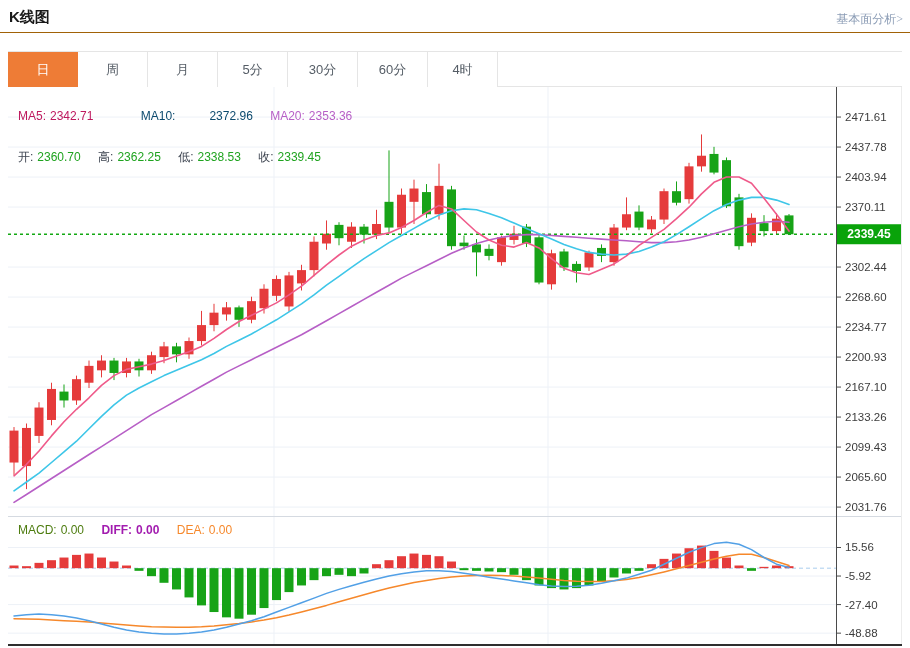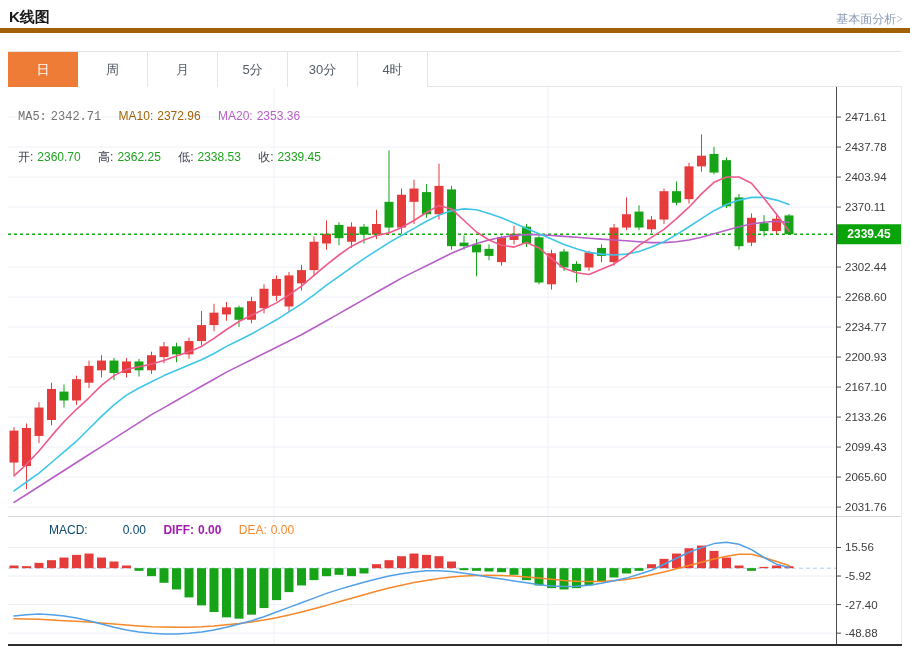--- a/index.html
+++ b/index.html
@@ -1,49 +1,50 @@
 <!DOCTYPE html>
 <html style="--accent: #ee7c36;"><head>
 <meta charset="utf-8">
 <style>
   * { margin:0; padding:0; box-sizing:border-box; }
   html,body { width:910px; height:648px; background:#fff; overflow:hidden;
     font-family:"Liberation Sans","DejaVu Sans",sans-serif; }
-  .header { height:33px; border-bottom:5px solid #a16207; position:relative; }
+  .header { height:33px; border-bottom:1px solid #a16207; position:relative; }
   .page-title { position:absolute; left:9px; top:8px; font-size:15px; font-weight:bold; color:#1a1a1a; }
   .fund-link { position:absolute; right:7px; top:11px; font-size:12px; color:#8b9cb5; text-decoration:none; cursor:pointer;font-family:Liberation Serif, serif; }
   .tabbar { display:flex; margin:18px 8px 0 8px; height:36px;
     border-top:1px solid #e5e5e5; border-bottom:1px solid #e5e5e5; }
   .tab { width:70px; height:35px; line-height:35px; text-align:center; font-size:13px;
     color:#555d66; background:#fff; border-right:1px solid #e5e5e5; cursor:pointer; }
   .tab.active { background:var(--accent,#ee7c36); color:#fff; border-right:none; }
   .chart-wrap { position:relative; margin:0 8px; width:894px; height:559px; }
   svg text { font-family:"Liberation Sans","DejaVu Sans",sans-serif; }
   .readout { position:absolute; left:10px; font-size:12px; white-space:nowrap; pointer-events:none; }
   .readout span { margin-right:4px; }
   .readout .lbl { color:#3d4450; }
   .readout .gap { margin-right:14px; }
   .v-green { color:#1fa31f; }
-  .v-ma5 { color:#737373;font-family:Liberation Mono, monospace; } .v-ma10 { color:#a16207; } .v-ma20 { color:#b75fc6; }
-  .v-macd { color:#0c4a6e;margin-left:31px; } .v-diff { color:#a21caf;font-weight:bold; } .v-dea { color:#f6882b; }
+  .v-ma5 { color:#be185d; } .v-ma10 { color:#0c4a6e;margin-left:30px; } .v-ma20 { color:#b75fc6; }
+  .v-macd { color:#4d7c0f; } .v-diff { color:#a21caf;font-weight:bold; } .v-dea { color:#f6882b; }
 </style>
 </head>
 <body>
 
 <div class="header">
   <span class="page-title">K线图</span>
   <a class="fund-link">基本面分析&gt;</a>
 </div>
 
 <div class="tabbar">
   <div class="tab active">日</div>
   <div class="tab">周</div>
   <div class="tab">月</div>
   <div class="tab">5分</div>
   <div class="tab">30分</div>
+  <div class="tab">60分</div>
   <div class="tab">4时</div>
 </div>
 
 <div class="chart-wrap">
   <svg id="kchart" width="894" height="559">
       <line x1="0" y1="30.051281521289678" x2="828" y2="30.051281521289678" stroke="#edf1f7" stroke-width="1"></line>
       <line x1="0" y1="60.049359239354935" x2="828" y2="60.049359239354935" stroke="#edf1f7" stroke-width="1"></line>
       <line x1="0" y1="90.05630425795779" x2="828" y2="90.05630425795779" stroke="#edf1f7" stroke-width="1"></line>
       <line x1="0" y1="120.05438197602305" x2="828" y2="120.05438197602305" stroke="#edf1f7" stroke-width="1"></line>
       <line x1="0" y1="180.05940471269116" x2="828" y2="180.05940471269116" stroke="#edf1f7" stroke-width="1"></line>

